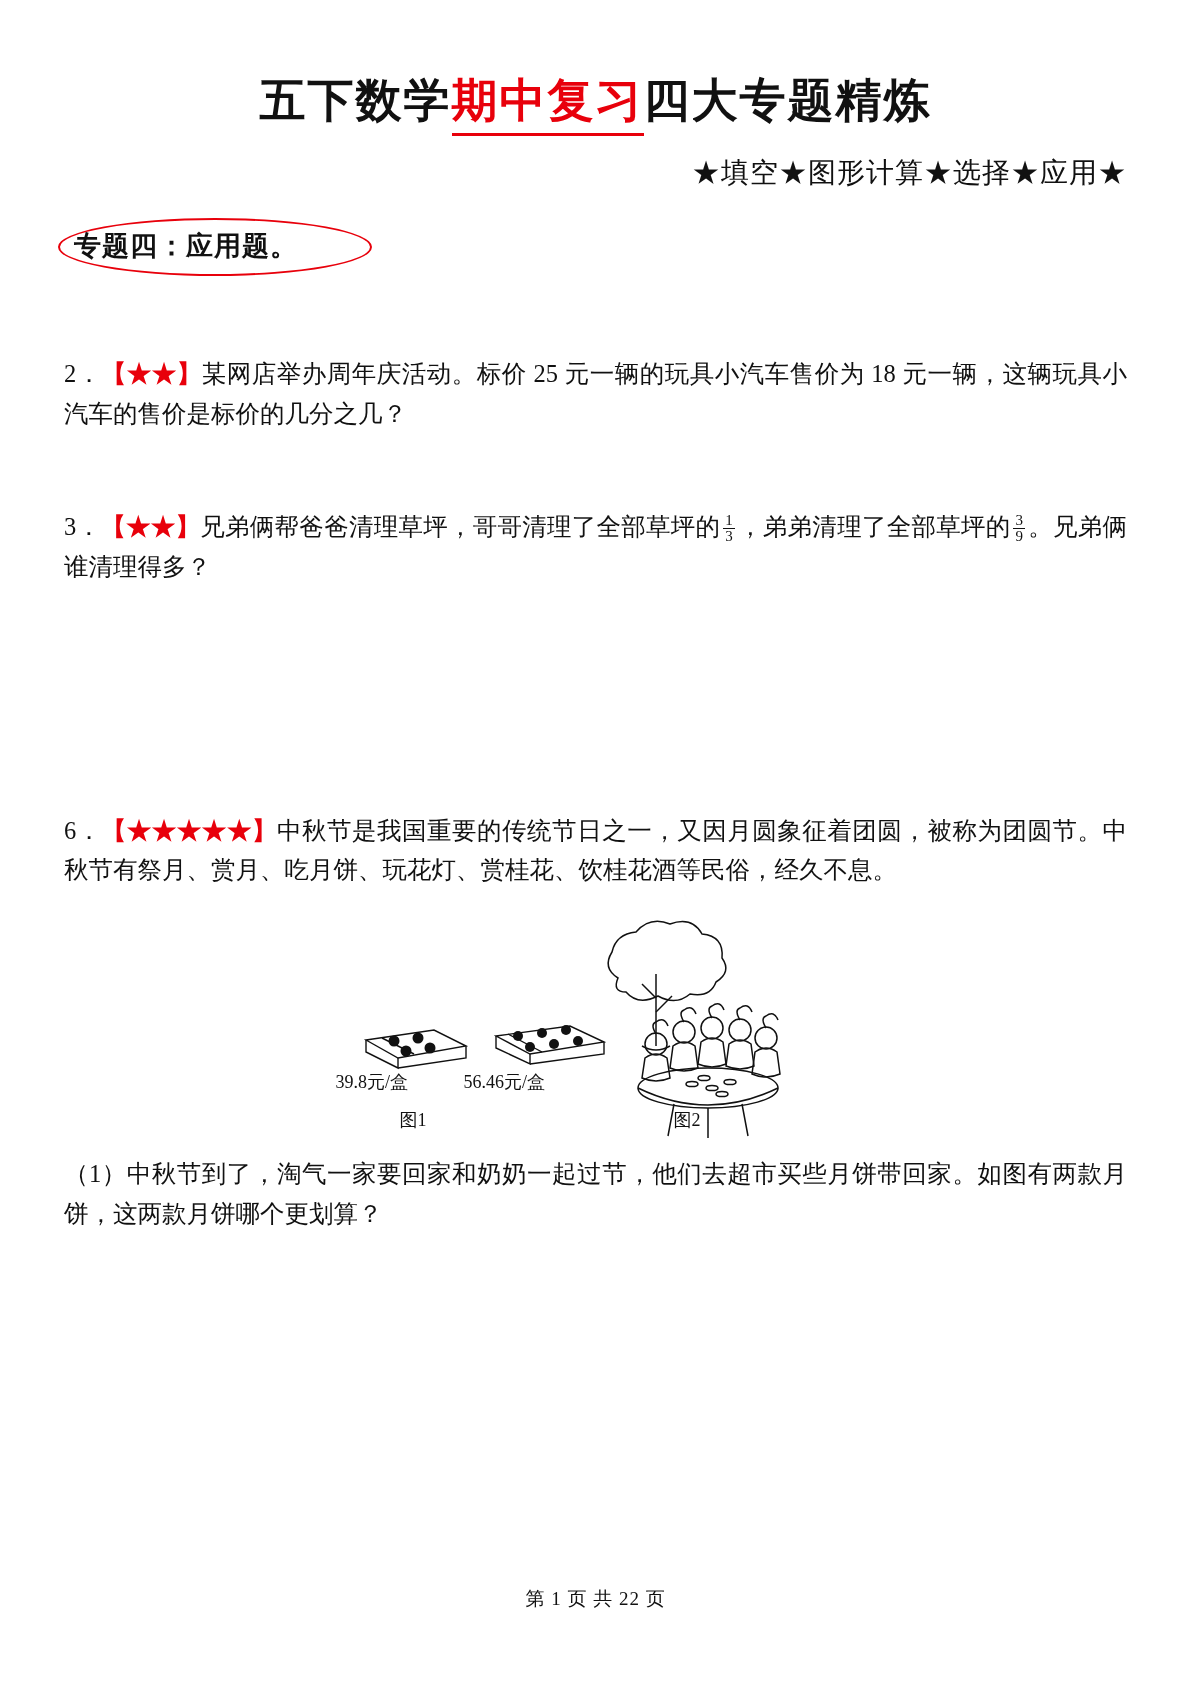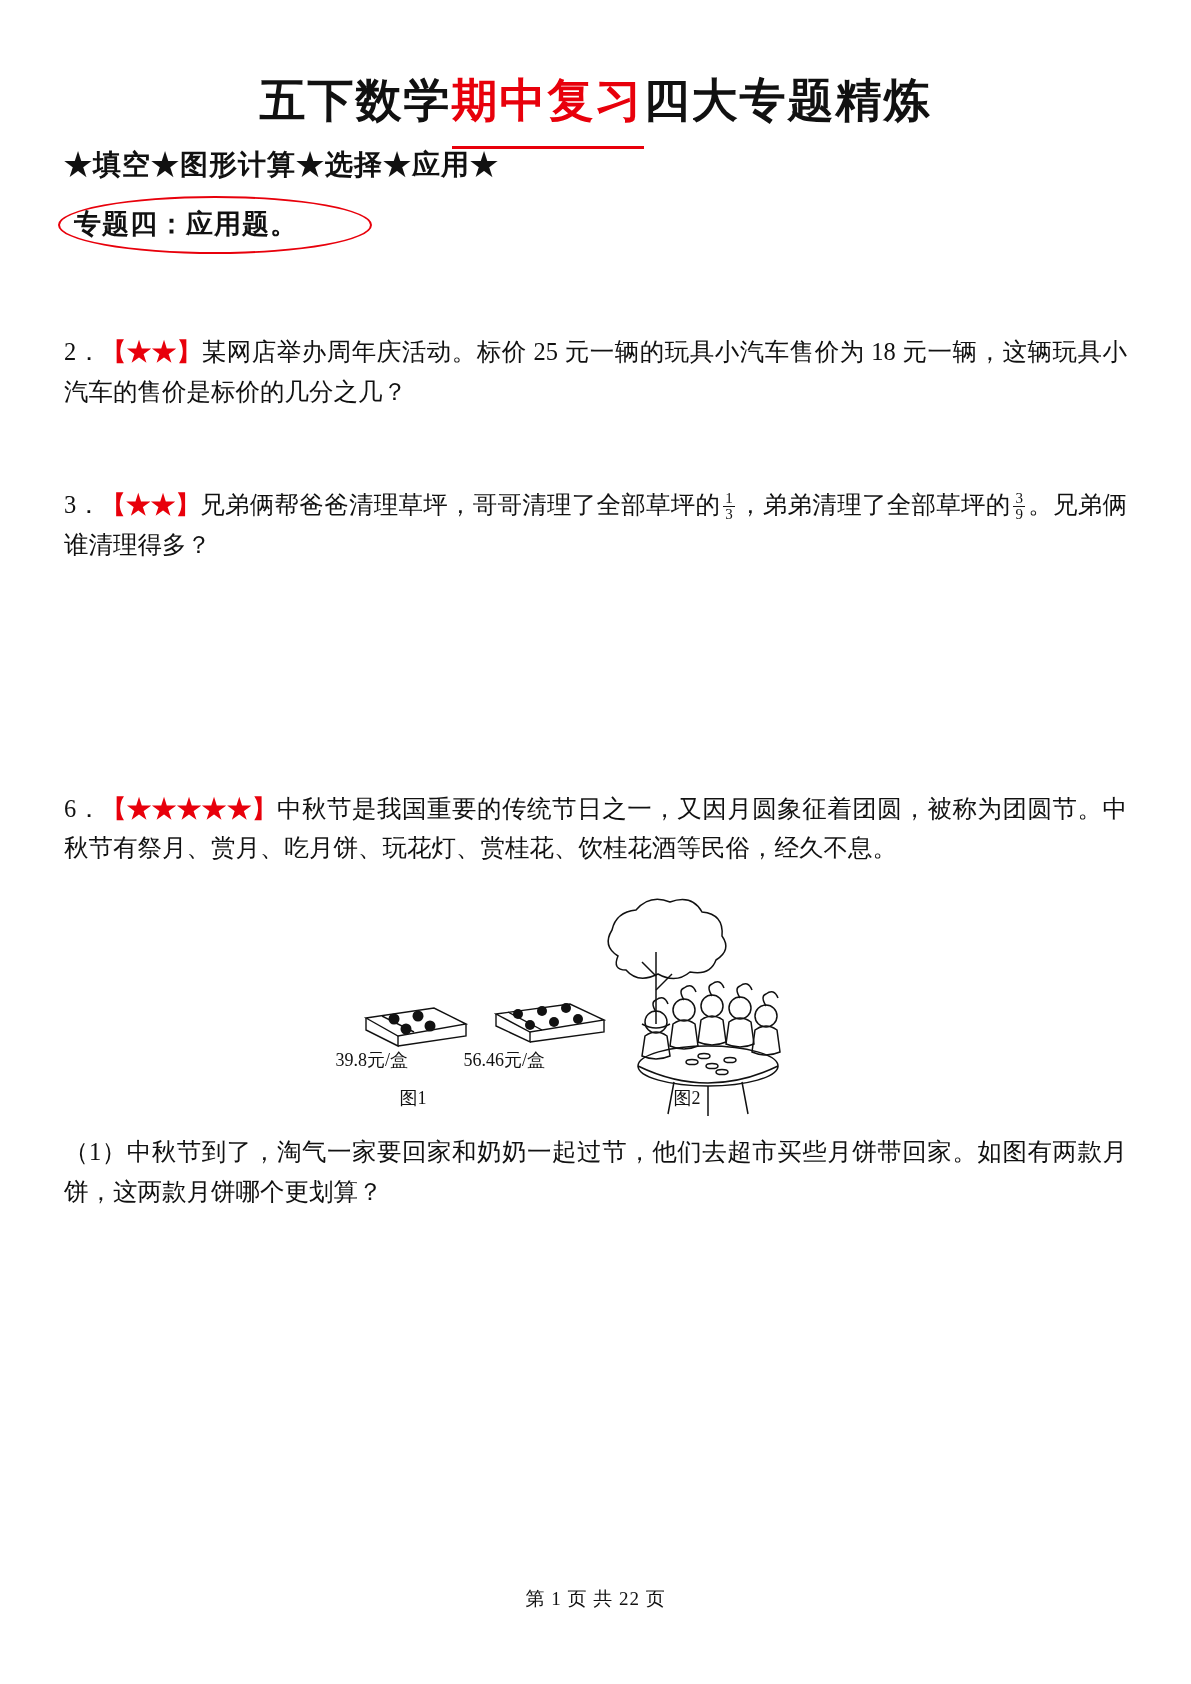--- a/index.html
+++ b/index.html
@@ -29,34 +29,34 @@
     font-family: "DejaVu Serif", serif;
     font-weight: bold;
     font-size: 46px;
     letter-spacing: 2px;
     margin: 22px 0 0 0;
     white-space: nowrap;
   }
   .title .hl {
     color: #e8000b;
     border-bottom: 3px solid #e8000b;
-    padding-bottom: 19px;
+    padding-bottom: 6px;
   }
   .subtitle {
-    text-align: left;
+    text-align: right;
     font-family: "DejaVu Serif", serif;
-    font-weight: bold;
+    font-weight: normal;
     font-size: 28px;
-    margin-top: 14px;
+    margin-top: 22px;
     letter-spacing: 1px;
   }
 
   
   .section-wrap {
-    margin-top: 18px;
+    margin-top: 32px;
     position: relative;
     height: 52px;
   }
   .section-heading {
     position: absolute;
     left: 10px;
     top: 4px;
     font-family: "DejaVu Serif", serif;
     font-weight: bold;
     font-size: 27px;

